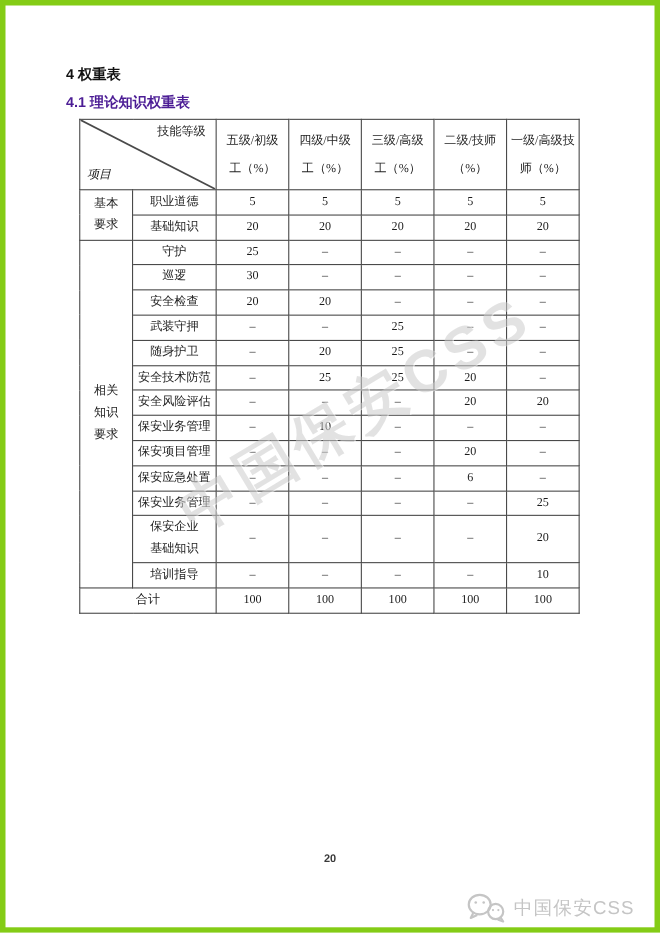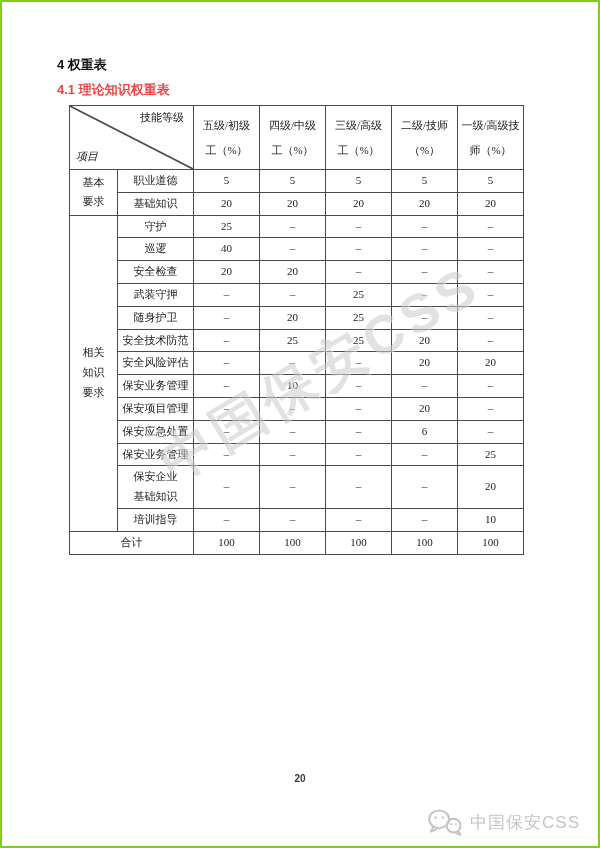--- a/index.html
+++ b/index.html
@@ -1,34 +1,34 @@
 <!DOCTYPE html>
 <html><head>
 <meta charset="utf-8">
 <style>
   html,body{margin:0;padding:0;background:#ffffff;}
   .page{
     position:relative;
     width:600px;height:848px;
     background:#ffffff;
-    border:2px solid #84cc16;
+    border:5px solid #84cc16;
     box-sizing:border-box;
     overflow:hidden;
     font-family:"Liberation Serif","DejaVu Serif",serif;
     color:#1c1c1c;
   }
   .section-title{
     position:absolute;left:55px;top:54px;margin:0;
     font-family:"Liberation Sans","DejaVu Sans",sans-serif;
     font-size:13px;font-weight:bold;color:#111;
   }
   .table-title{
     position:absolute;left:55px;top:79px;margin:0;
     font-family:"Liberation Sans","DejaVu Sans",sans-serif;
-    font-size:13px;font-weight:bold;color:#ef4444;
+    font-size:13px;font-weight:bold;color:#4c1d95;
   }
   table.weight{
     position:absolute;left:67px;top:103px;
     border-collapse:collapse;table-layout:fixed;
     background:transparent;
     border-radius:20px;
   }
   col.cg{width:48px}
   col.ci{width:76px}
   col.cv{width:66px}
@@ -132,21 +132,21 @@
 要求</td>
           <td>守护</td>
           <td>25</td>
           <td>–</td>
           <td>–</td>
           <td>–</td>
           <td>–</td>
         </tr>
         <tr>
           <td>巡逻</td>
-          <td>40</td>
+          <td>30</td>
           <td>–</td>
           <td>–</td>
           <td>–</td>
           <td>–</td>
         </tr>
         <tr>
           <td>安全检查</td>
           <td>20</td>
           <td>20</td>
           <td>–</td>

